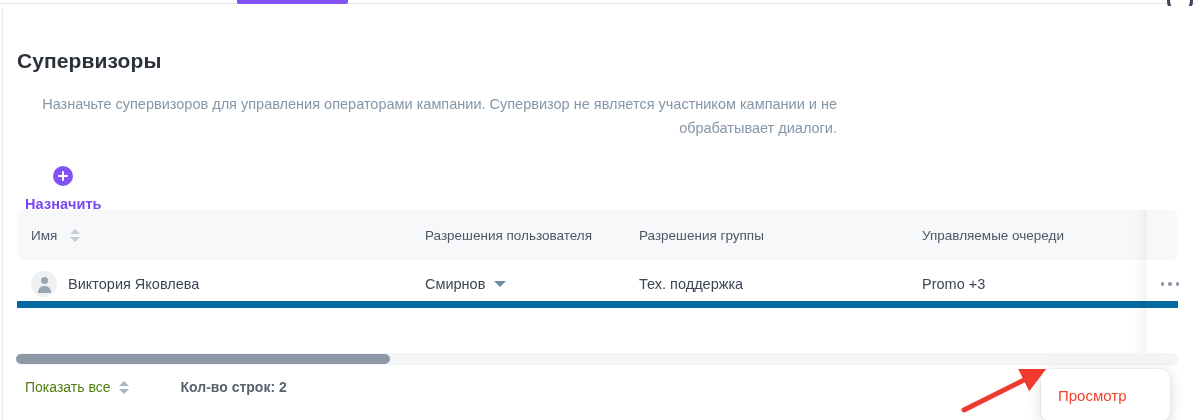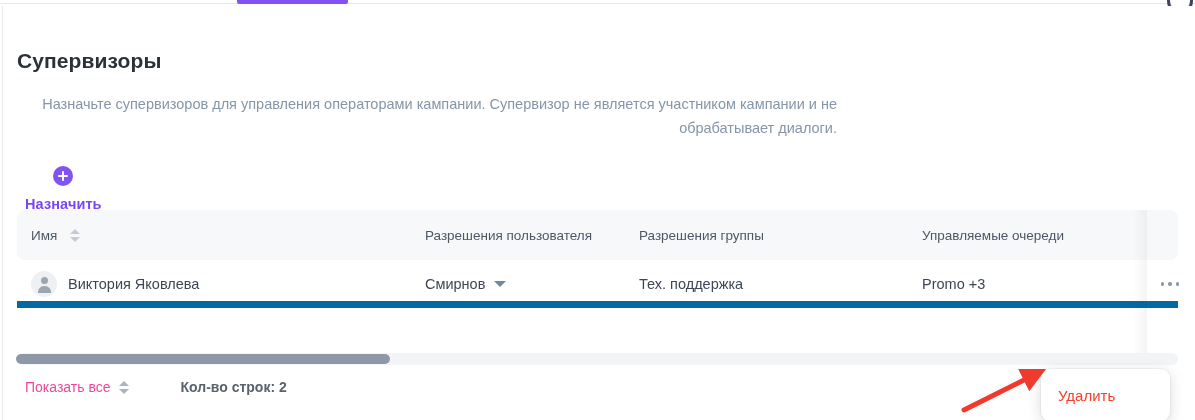--- a/index.html
+++ b/index.html
@@ -144,21 +144,21 @@
   }
   .hscroll-thumb {
     position: absolute; left: 13px; top: 348px; width: 374px; height: 10px;
     background: #8d99a6; border-radius: 5px; cursor: pointer;
   }
 
   
   .footer { position: absolute; left: 22px; top: 373px; display: flex; align-items: center; }
   .show-all {
     display: flex; align-items: center; gap: 9px; cursor: pointer;
-    font-size: 14px; color: #ec4899;
+    font-size: 14px; color: #4d7c0f;
   }
   .stepper { display: inline-flex; flex-direction: column; gap: 3px; }
   .stepper i {
     width: 0; height: 0; border-left: 5px solid transparent;
     border-right: 5px solid transparent; display: block;
   }
   .stepper i.up { border-bottom: 5px solid #aab4bf; }
   .stepper i.dn { border-top: 5px solid #aab4bf; }
   .rowcount { margin-left: 51px; font-size: 14px; color: #59636f; font-weight: bold; }
 
@@ -250,21 +250,21 @@
         <span>Показать все</span>
         <span class="stepper">
             <i class="up"></i>
             <i class="dn"></i>
           </span>
       </div>
       <div class="rowcount">Кол-во строк: 2</div>
     </div>
 
     <div class="delete-pop">
-      <span class="delete-label">Удалить</span>
+      <span class="delete-label">Просмотр</span>
     </div>
 
   </div>
 
   <svg class="red-arrow" width="110" height="62" viewBox="0 0 110 62">
     <defs>
       <marker id="ah" markerWidth="5" markerHeight="5" refX="3.2" refY="2.5" orient="auto">
         <path d="M0,0 L5,2.5 L0,5 z" fill="#f03a2e"></path>
       </marker>
     </defs>

